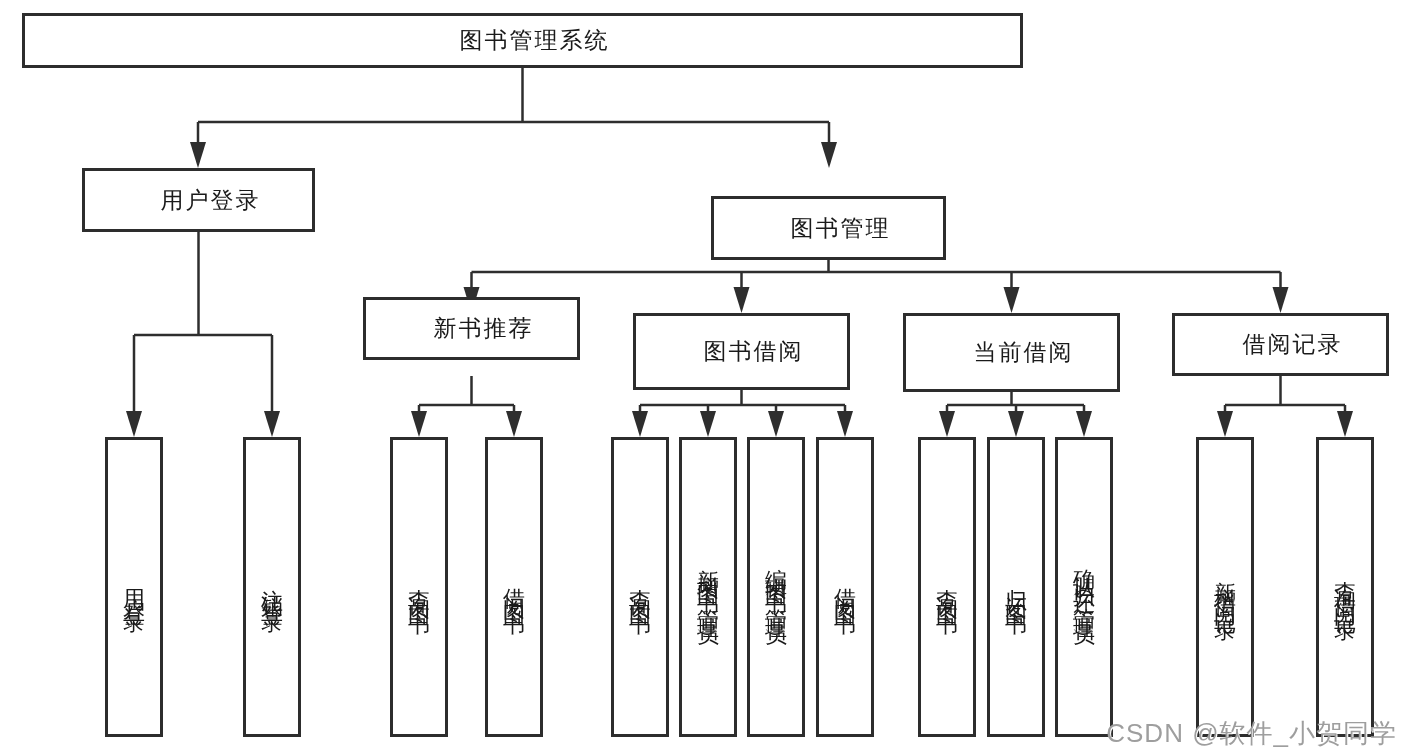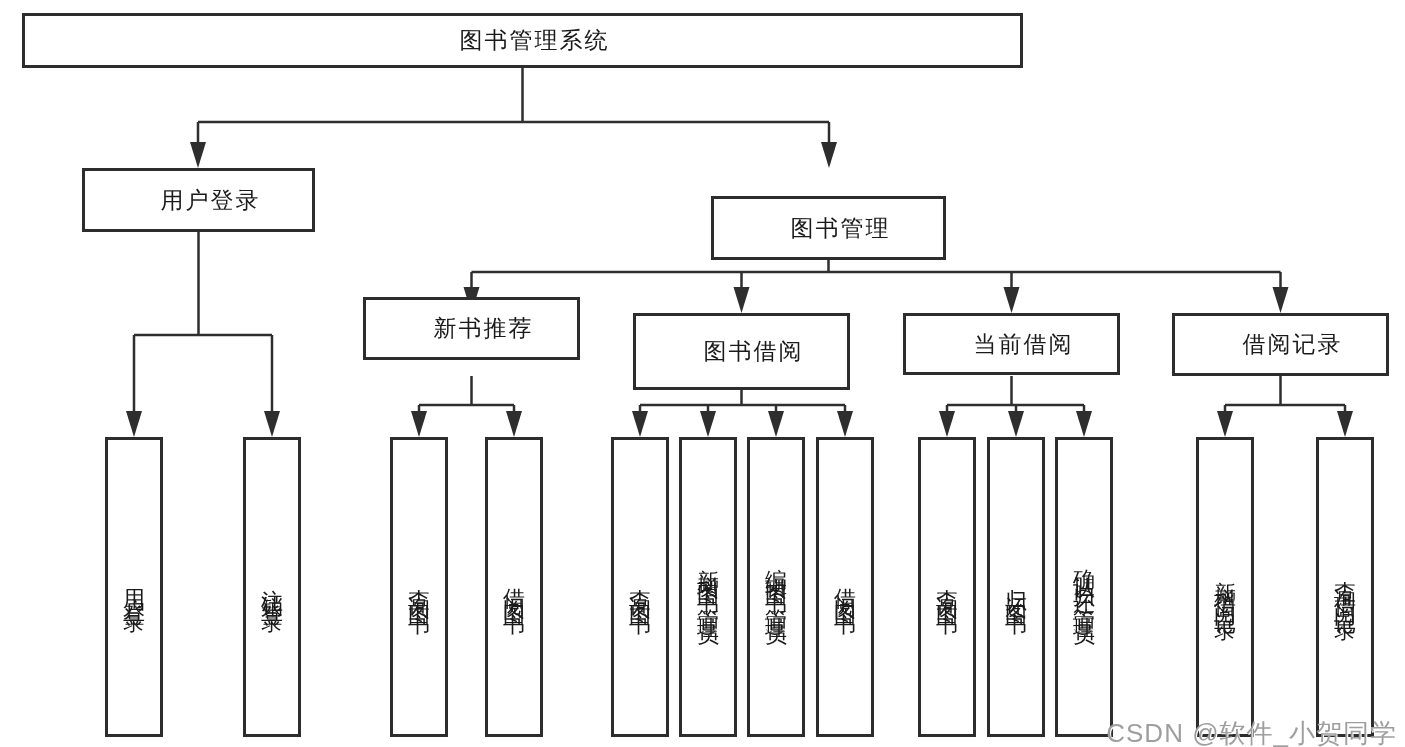--- a/index.html
+++ b/index.html
@@ -163,21 +163,21 @@
     </g>
   </svg>
 
   <div class="box" style="left:22px; top:13px; width:1001px; height:55px;">图书管理系统</div>
 
   <div class="box" style="left:82px; top:168px; width:233px; height:64px;">用户登录</div>
   <div class="box" style="left:711px; top:168px; width:235px; height:64px;margin-top:28px;">图书管理</div>
 
   <div class="box" style="left:363px; top:297px; width:217px; height:63px;">新书推荐</div>
   <div class="box" style="left:633px; top:313px; width:217px; height:77px;">图书借阅</div>
-  <div class="box" style="left:903px; top:313px; width:217px; height:62px;">当前借阅</div>
+  <div class="box" style="left:903px; top:313px; width:217px; height:79px;">当前借阅</div>
   <div class="box" style="left:1172px; top:313px; width:217px; height:63px;">借阅记录</div>
 
   <div class="vbox" style="left:105px;">
     <span>用户登录</span>
   </div>
   <div class="vbox" style="left:243px;">
     <span>注销登录</span>
   </div>
 
   <div class="vbox" style="left:390px;">

